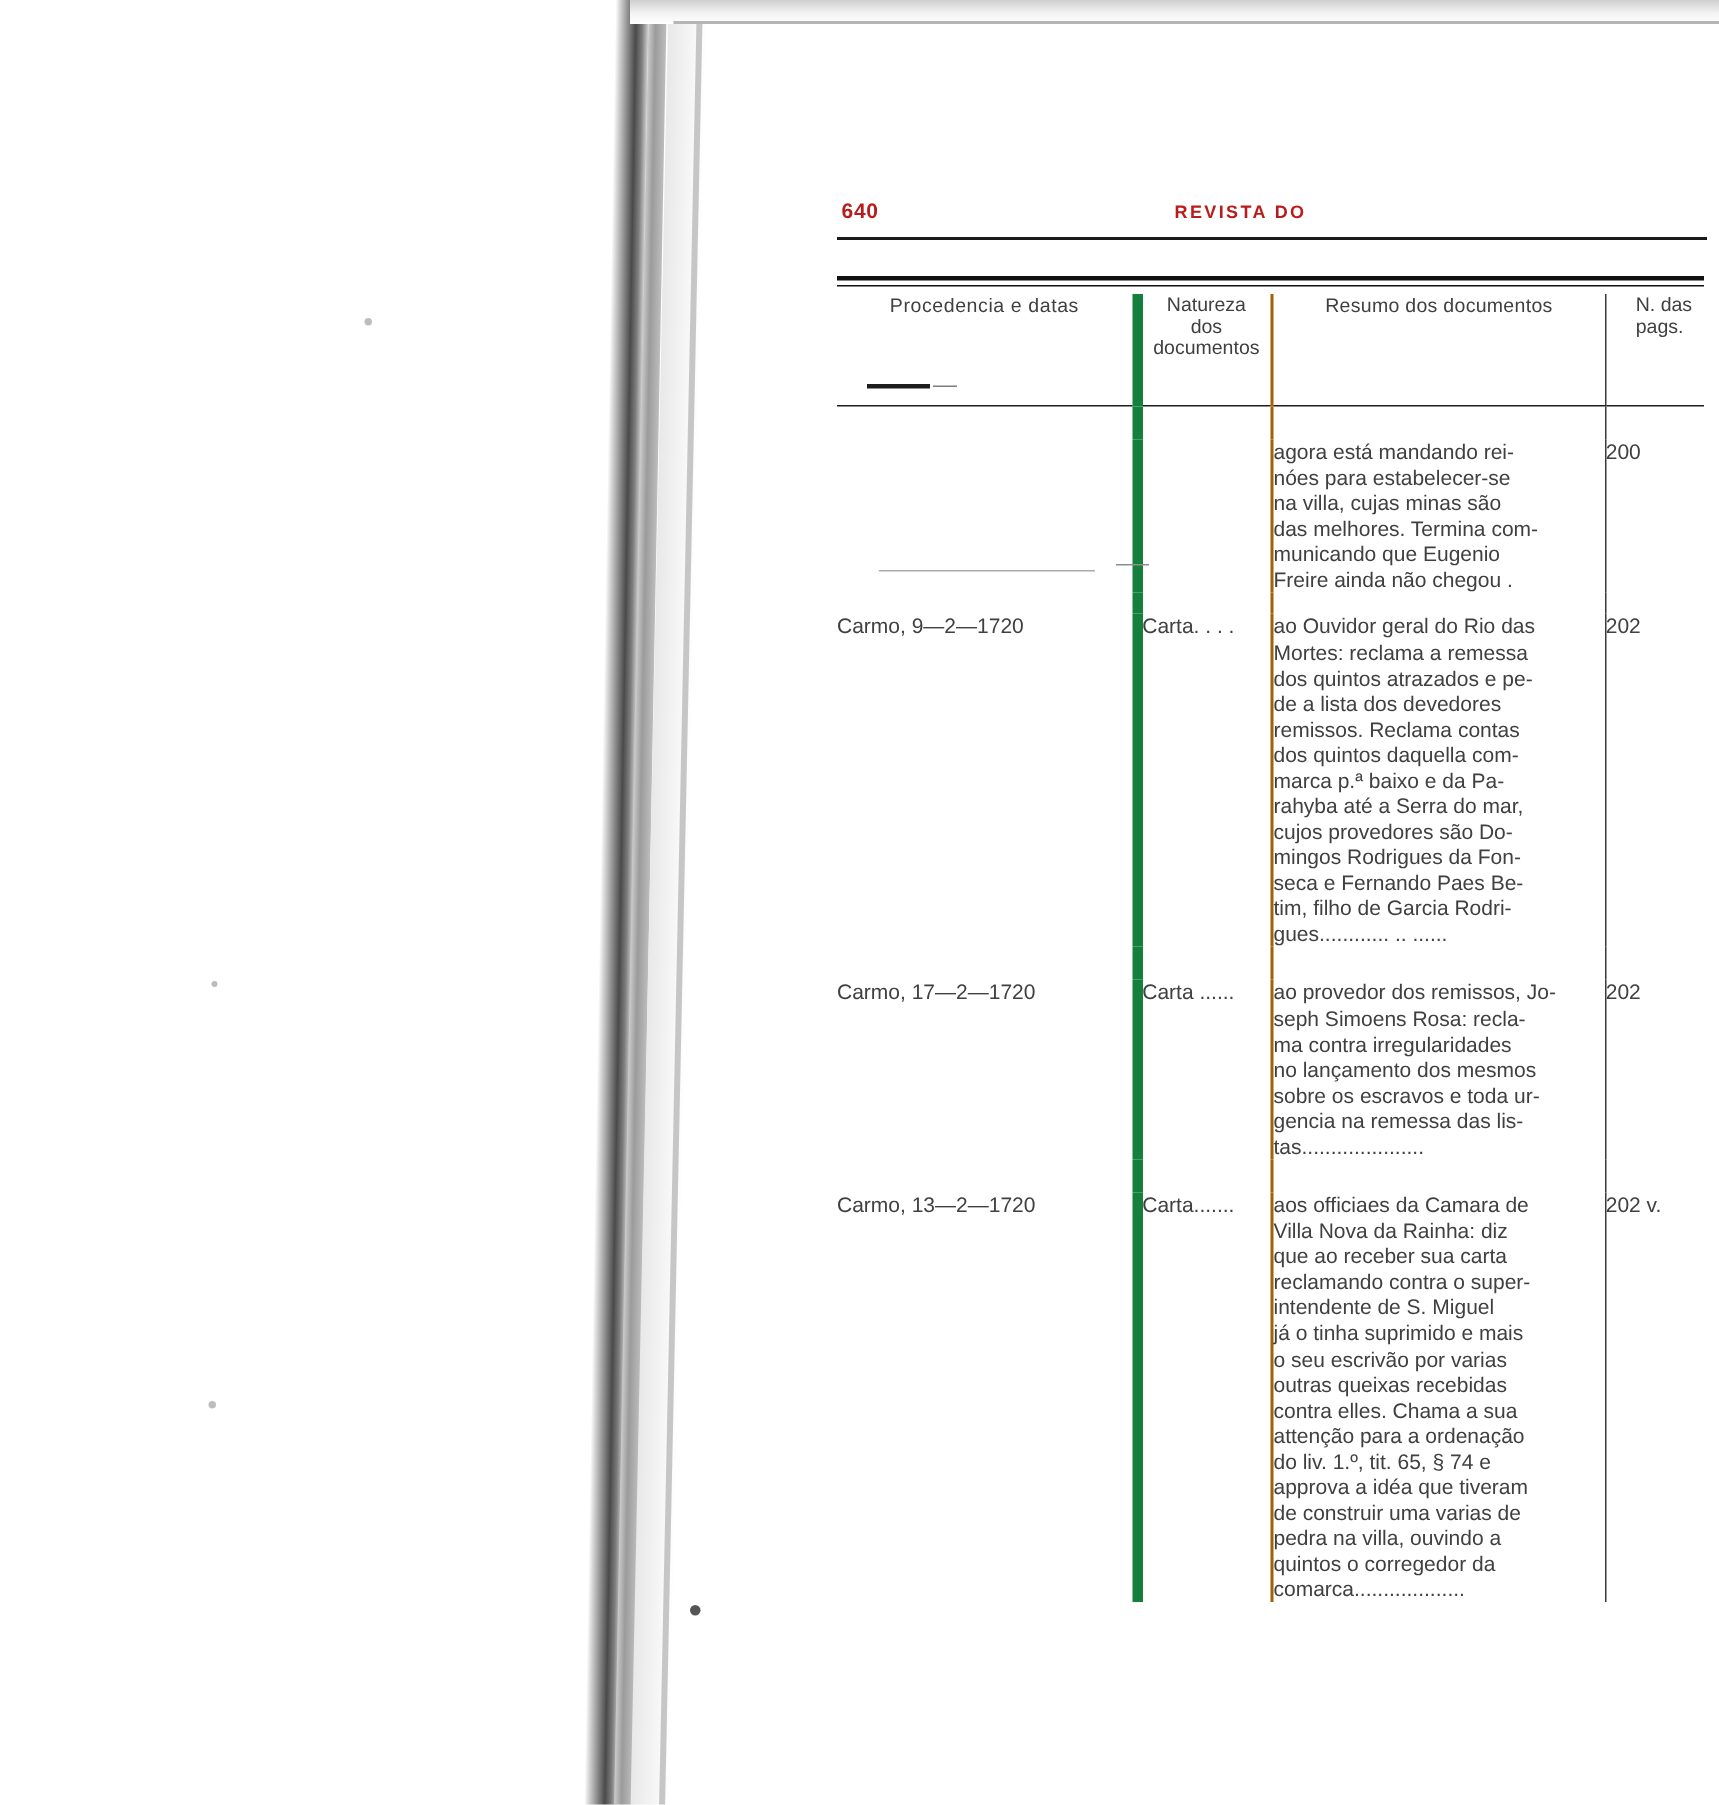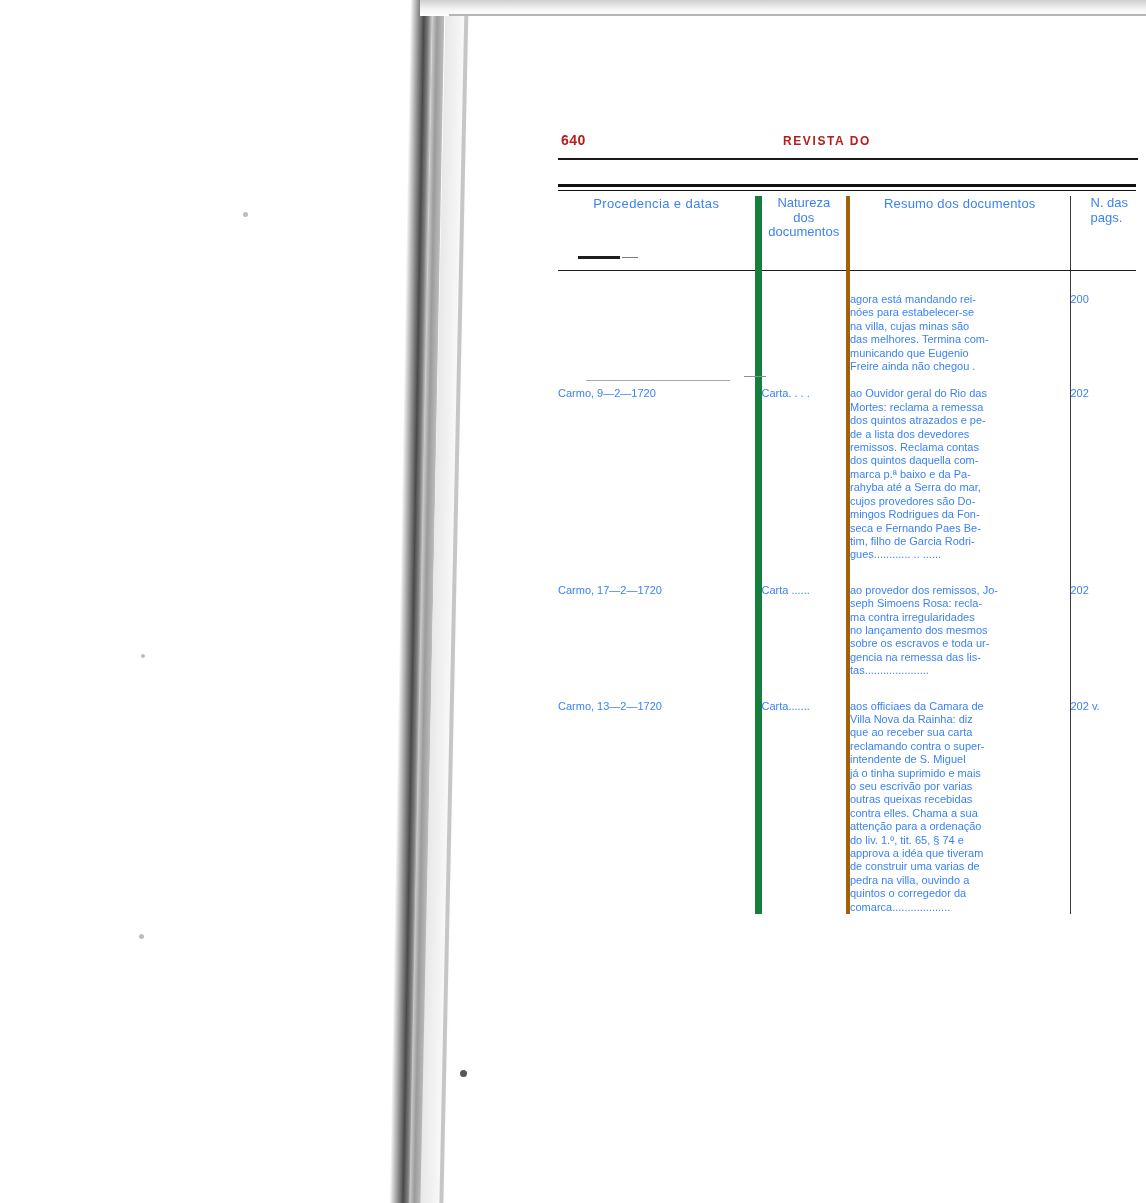--- a/index.html
+++ b/index.html
@@ -147,21 +147,21 @@
   table.doclist {
     border-collapse: collapse;
     width: 578px;
     table-layout: fixed;
     margin-top: 5px;
   }
   table.doclist td, table.doclist th {
     vertical-align: top;
     padding: 0;
     font-family: "Liberation Sans", sans-serif;
-    color: #3b82f6;
+    color: #404040;
     margin-left: 39px;
   }
 
   col.c-proc { width: 200px; }
   col.c-nat  { width: 90px; }
   col.c-res  { width: 222px; }
   col.c-pag  { width: 66px; }
 
   .hdr td {
     height: 74px;
@@ -170,21 +170,21 @@
     vertical-align: middle;
     padding-bottom: 6px;
   }
   .hdr .h-proc { letter-spacing: .4px; }
   .hdr .h-nat  { line-height: 1.12; }
   .hdr .h-res  { letter-spacing: .2px; }
   .hdr .h-pag  { text-align: left; padding-left: 20px; line-height: 1.15; }
 
   
   .vline-nat-l { border-left: 7px solid #15803d; }
-  .vline-res-l { border-left: 4px solid #a16207; }
+  .vline-res-l { border-left: 2px solid #a16207; }
   .vline-pag-l { border-left: 1px solid #3a3a3a; }
 
   .hdr-underline td {
     border-bottom: 1px solid #1c1c1c;
     height: 0;
     font-size: 0;
     line-height: 0;
   }
 
   .dash-mark {
@@ -214,21 +214,21 @@
   .faint-rule2 {
     position: absolute;
     left: 186px;
     top: 192px;
     width: 22px;
     height: 1px;
     background: #8d8d8d;
   }
 
   .row td {
-    font-size: 11px;
+    font-size: 14px;
     line-height: 1.22;
   }
   .cell-proc {
     padding-top: 2px;
     padding-left: 18px;
     white-space: nowrap;
   }
   .cell-nat {
     padding-top: 2px;
     padding-left: 8px;

